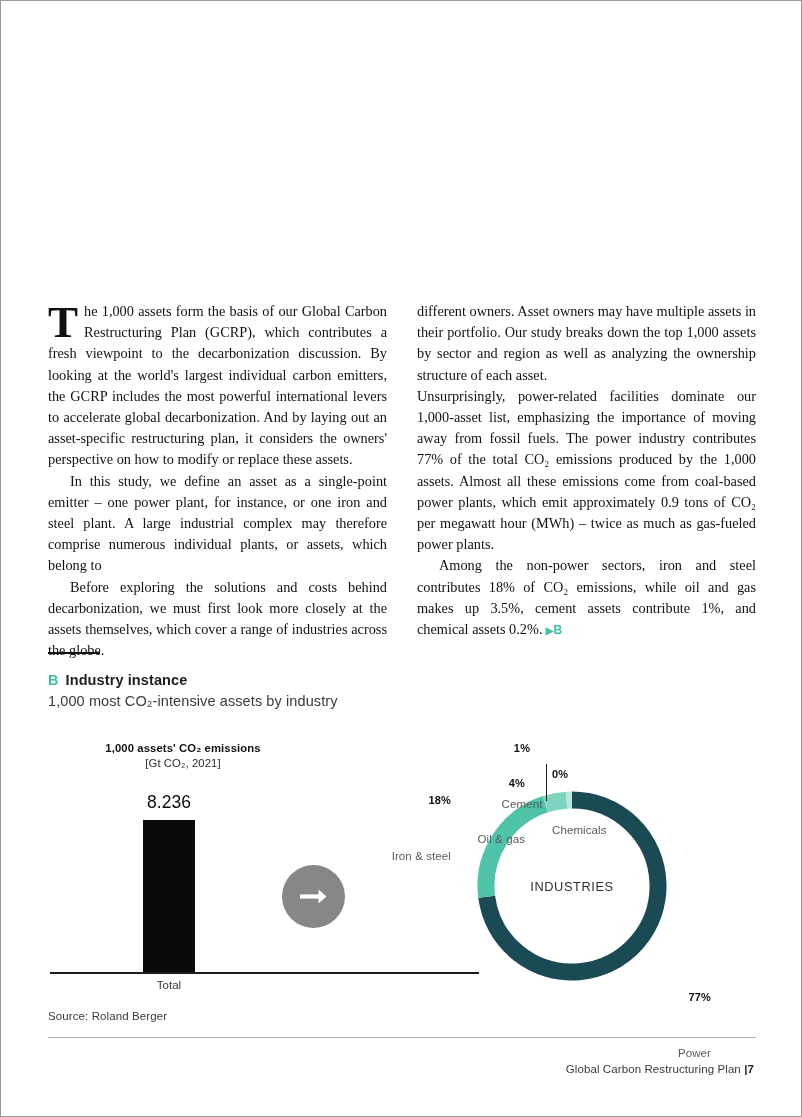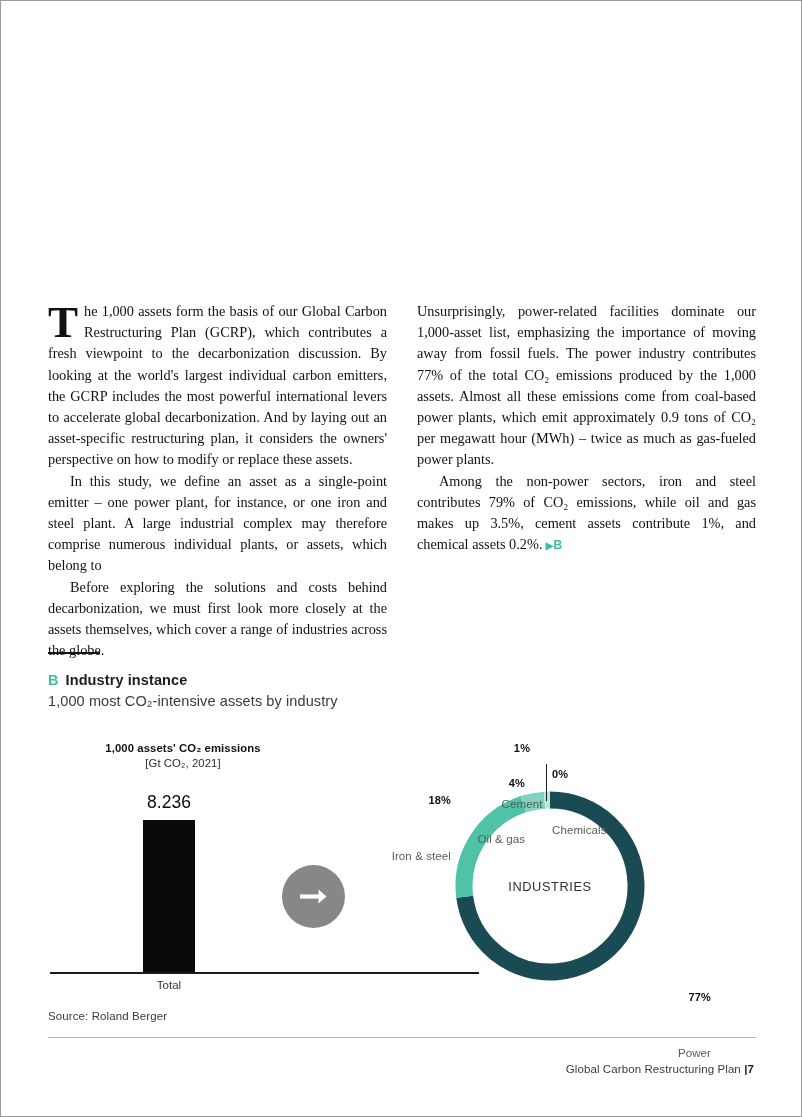--- a/index.html
+++ b/index.html
@@ -168,21 +168,21 @@
     width: 63px;
     height: 63px;
     border-radius: 50%;
     background: #878787;
   }
   .arrow-circle svg { display: block; }
 
   
   .donut-wrap {
     position: absolute;
-    left: 447px;
+    left: 469px;
     top: 783px;
     width: 204px;
     height: 204px;
   }
   .donut-center {
     position: absolute;
     left: 0;
     top: 0;
     width: 204px;
     height: 204px;
@@ -259,22 +259,23 @@
 
   <div class="columns">
 
     <div class="col">
       <p class="dropcap-para"><span class="dropcap">T</span><span>he 1,000 assets form the basis of our Global Carbon Restructuring Plan (GCRP), which contributes a fresh viewpoint to the decarbonization discussion. By looking at the world's largest individual carbon emitters, the GCRP includes the most powerful international levers to accelerate global decarbonization. And by laying out an asset-specific restructuring plan, it considers the owners' perspective on how to modify or replace these assets.</span></p>
       <p class="indent">In this study, we define an asset as a single-point emitter – one power plant, for instance, or one iron and steel plant. A large industrial complex may therefore comprise numerous individual plants, or assets, which belong to</p>
       <p class="indent">Before exploring the solutions and costs behind decarbonization, we must first look more closely at the assets themselves, which cover a range of industries across the globe.</p>
     </div>
 
     <div class="col">
+      <p>different owners. Asset owners may have multiple assets in their portfolio. Our study breaks down the top 1,000 assets by sector and region as well as analyzing the ownership structure of each asset.</p>
       <p>Unsurprisingly, power-related facilities dominate our 1,000-asset list, emphasizing the importance of moving away from fossil fuels. The power industry contributes 77% of the total CO₂ emissions produced by the 1,000 assets. Almost all these emissions come from coal-based power plants, which emit approximately 0.9 tons of CO₂ per megawatt hour (MWh) – twice as much as gas-fueled power plants.</p>
-      <p class="indent"><span>Among the non-power sectors, iron and steel contributes 79% of CO₂ emissions, while oil and gas makes up 3.5%, cement assets contribute 1%, and chemical assets 0.2%.</span><span class="ref-marker"> <span class="tri">▶</span><span>B</span></span></p>
+      <p class="indent"><span>Among the non-power sectors, iron and steel contributes 18% of CO₂ emissions, while oil and gas makes up 3.5%, cement assets contribute 1%, and chemical assets 0.2%.</span><span class="ref-marker"> <span class="tri">▶</span><span>B</span></span></p>
     </div>
 
   </div>
 
   <div class="exhibit-rule"></div>
   <div class="exhibit-title"><span class="letter">B</span><span>Industry instance</span></div>
   <div class="exhibit-sub">1,000 most CO₂-intensive assets by industry</div>
 
   <div class="bar-head">1,000 assets' CO₂ emissions</div>
   <div class="bar-sub">[Gt CO₂, 2021]</div>

